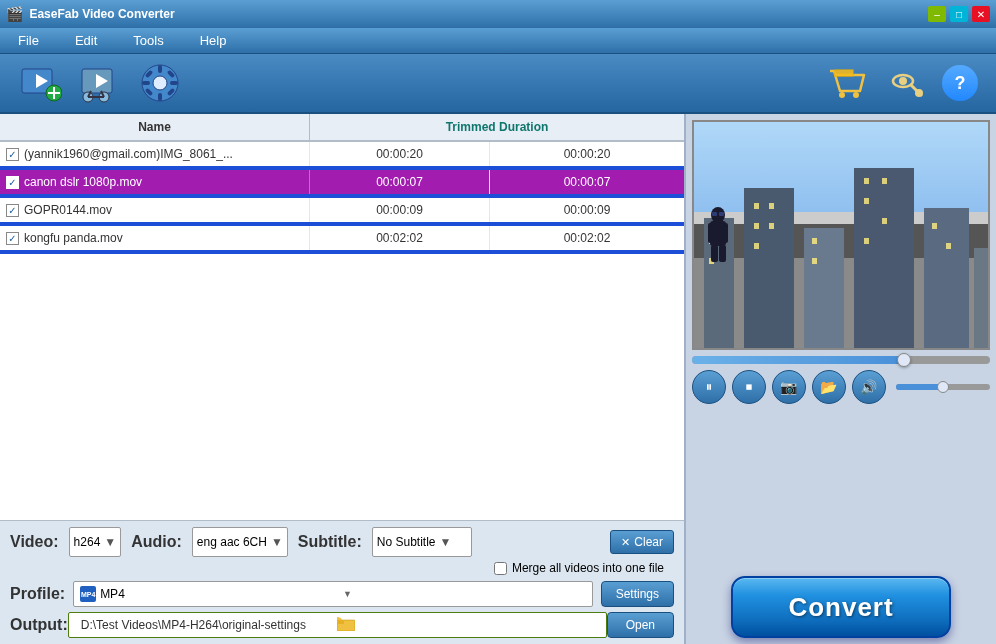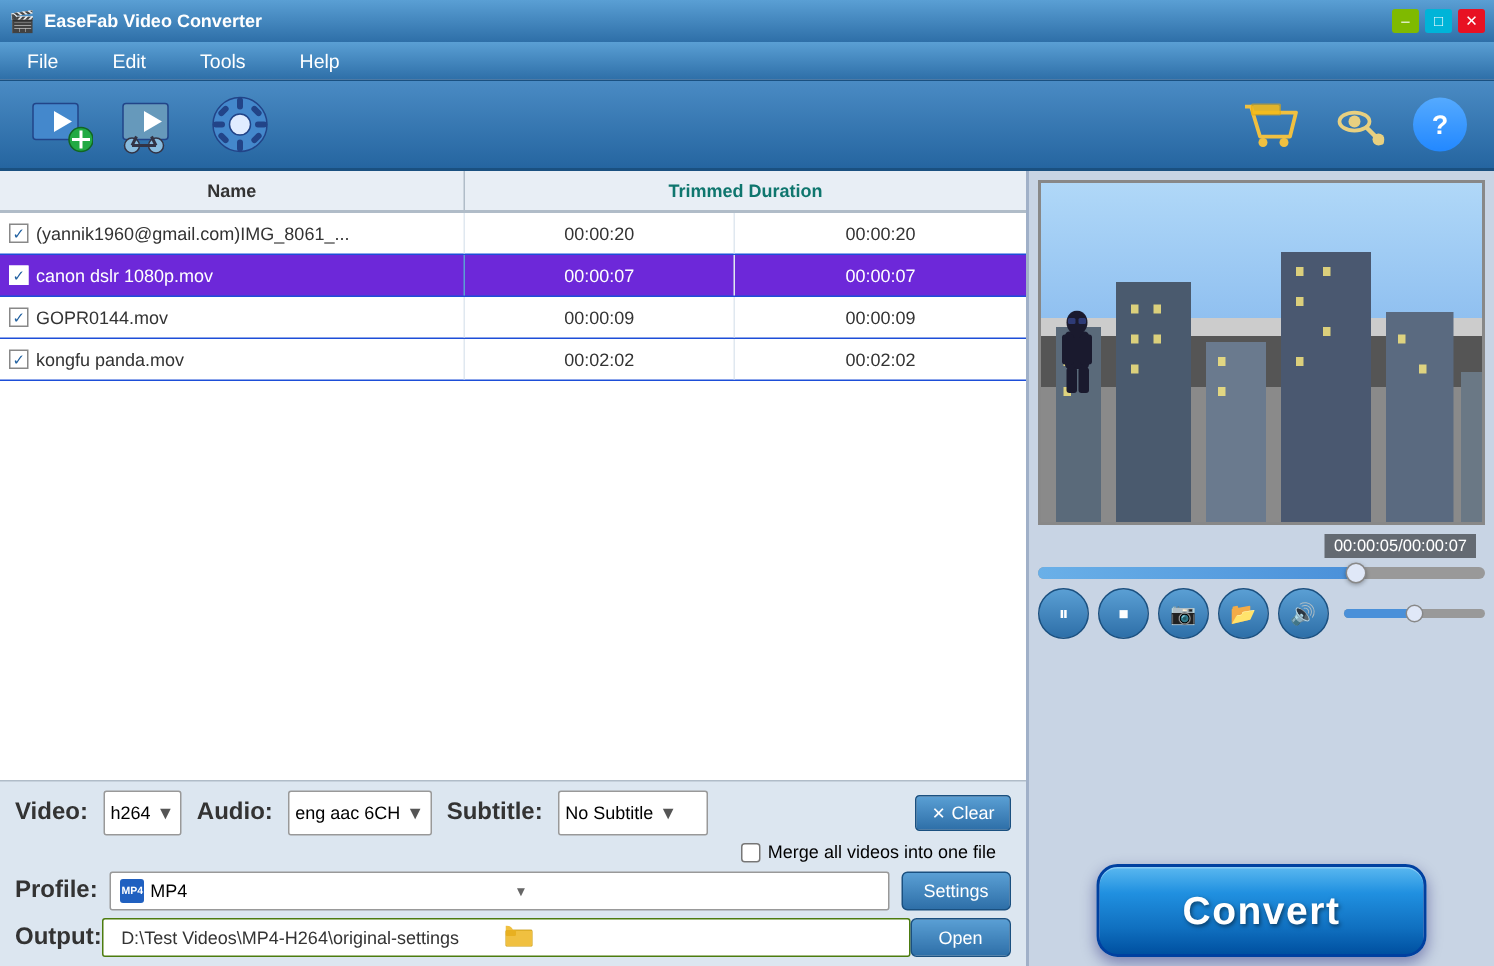--- a/index.html
+++ b/index.html
@@ -161,24 +161,24 @@
       display: flex;
       align-items: center;
       justify-content: center;
       font-weight: bold;
       color: #0f766e;
     }
     .file-row {
       display: flex;
       height: 28px;
       align-items: center;
-      border-bottom: 1px solid #1d4ed8;
+      border-bottom: 4px solid #1d4ed8;
     }
     .file-row.selected {
-      background: #6d28d9;
+      background: #a21caf;
       color: white;
     }
     .file-row.selected .file-cell { color: white; }
     .file-cell {
       display: flex;
       align-items: center;
       height: 100%;
       color: #333;
     }
     .file-cell.name-cell {
@@ -782,23 +782,20 @@
           <rect x="16" y="16" width="8" height="20" rx="2" fill="#1a1a2e"></rect>
           <rect x="7" y="38" width="7" height="17" rx="2" fill="#1a1a2e"></rect>
           <rect x="15" y="38" width="7" height="17" rx="2" fill="#1a1a2e"></rect>
 
           <rect x="8" y="5" width="5" height="4" rx="1" fill="#334488" opacity="0.8"></rect>
           <rect x="15" y="5" width="5" height="4" rx="1" fill="#334488" opacity="0.8"></rect>
         </svg>
       </div>
     </div>
 
-    <div style="width:298px;display:flex;justify-content:flex-end;">
-      <span id="time-display">00:00:05/00:00:07</span>
-    </div>
 
     <div id="seek-bar-container">
       <div id="seek-bar">
         <div id="seek-fill" style="width: 71%;"></div>
         <div id="seek-thumb" style="left: calc(71% - 7px);"></div>
       </div>
     </div>
 
     <div id="player-controls">
       <button class="player-btn">

